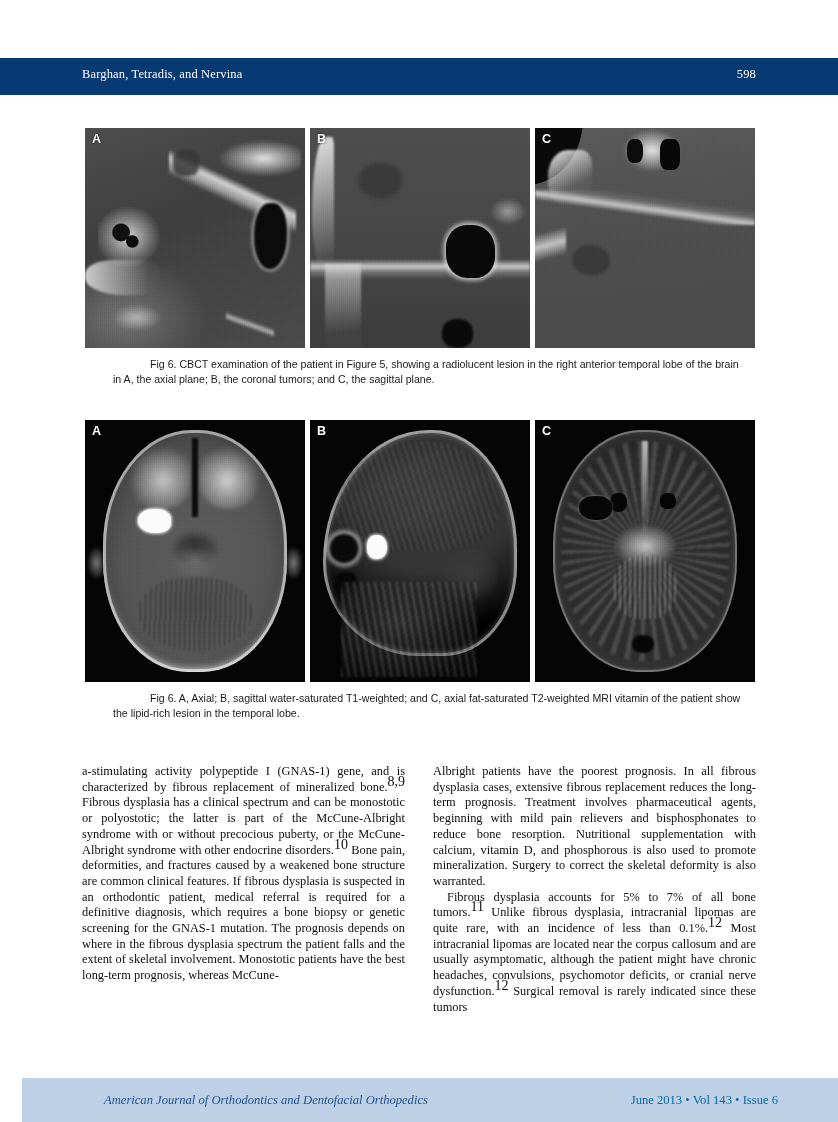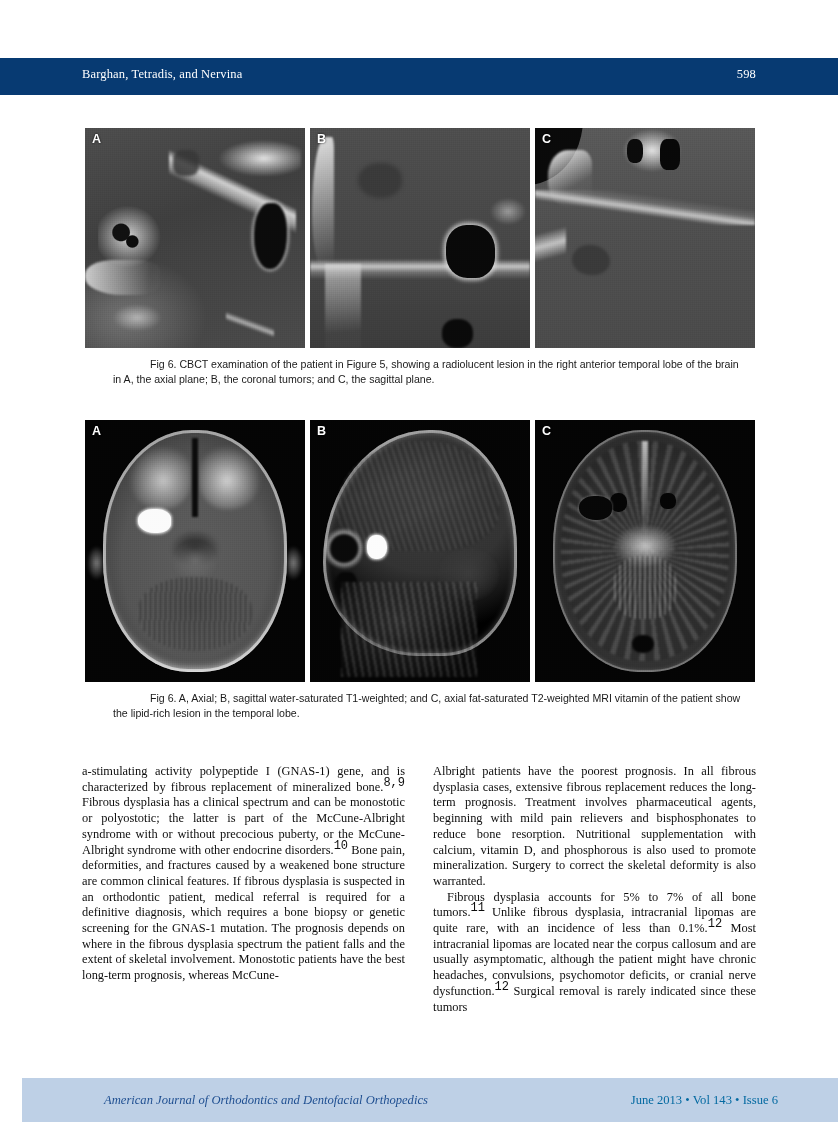--- a/index.html
+++ b/index.html
@@ -117,24 +117,23 @@
     line-height: 15.7px;
     text-align: justify;
     text-justify: inter-word;
     color: #0d0d0d;
     hyphens: none;
   }
   .text-col p.indent {
     text-indent: 14px;
   }
   sup {
-    font-size: 12px;
+    font-size: 14px;
     vertical-align: super;
     line-height: 0;
-    font-family: Liberation Mono, monospace;
   }
 
   
   .footer-bar {
     position: absolute;
     left: 0;
     top: 1078px;
     width: 838px;
     height: 44px;
     background: #bed0e6;

